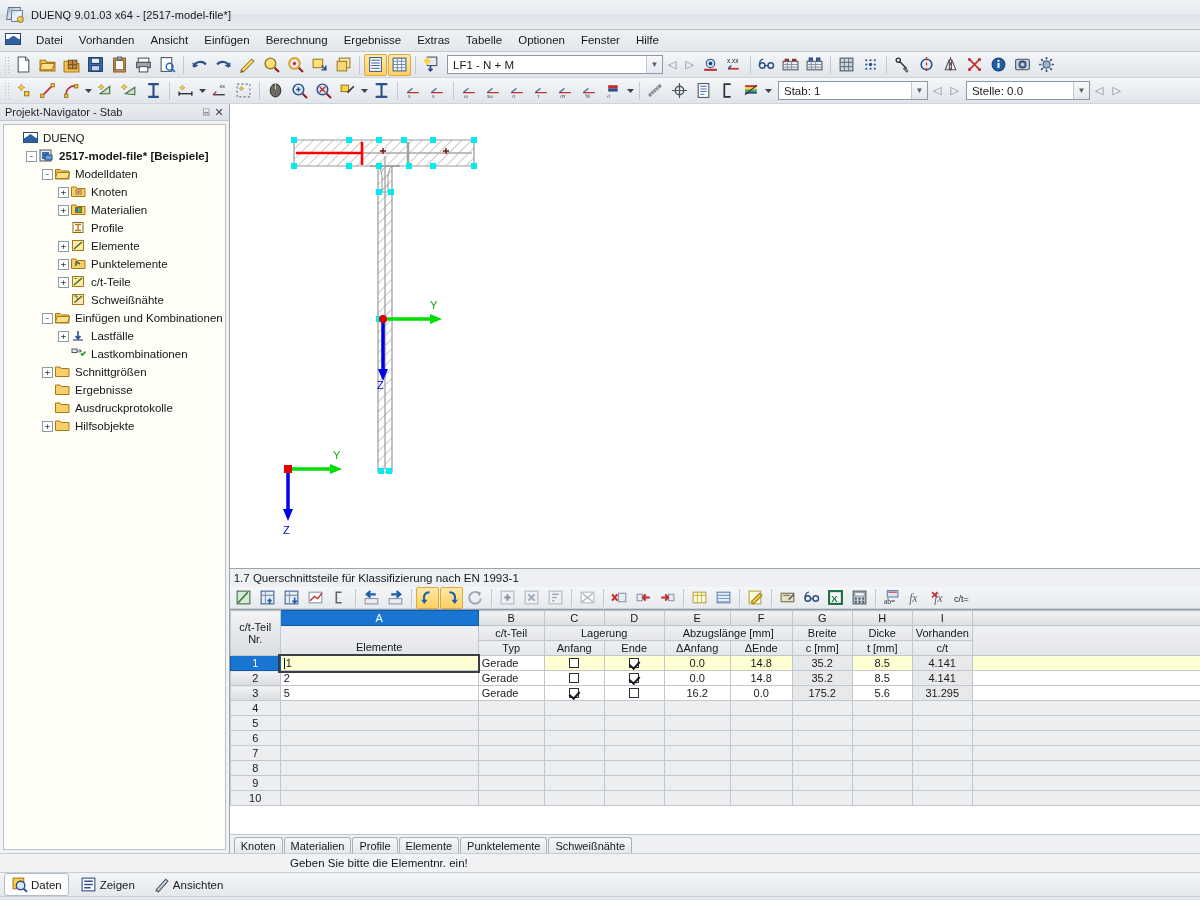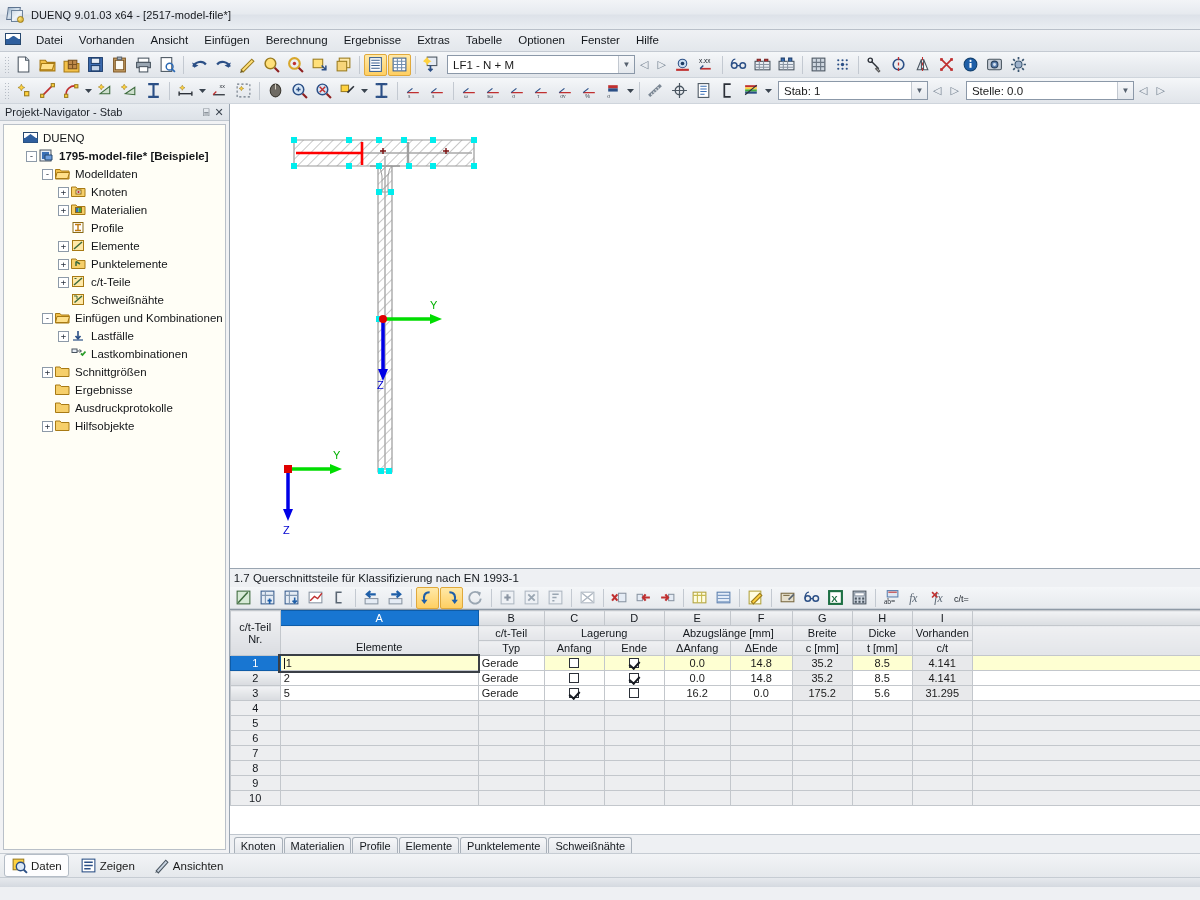--- a/index.html
+++ b/index.html
@@ -320,21 +320,21 @@
 
     <div class="tb-sep"></div>
     <div class="tb-btn">
         <svg class="ico" viewBox="0 0 16 16">
           <rect x="4" y="1" width="9" height="8" fill="#e4eaf2" stroke="#4a5560"></rect>
           <path d="M7 9v5M5 12l2 2 2-2" stroke="#2b4f86" stroke-width="1.6" fill="none"></path>
           <path d="M2 1l1.4 2.6L6 5 3.4 6.4 2 9 .6 6.4-2 5" fill="#ffd23f" transform="translate(2,0)"></path>
         </svg>
       </div>
 
-    <div class="combo" style="width:188px; margin-left:3px;">
+    <div class="combo" style="width:216px; margin-left:3px;">
       <span>LF1 - N + M</span>
       <span class="arrow">▼</span>
     </div>
     <span class="navarrow">◁</span>
     <span class="navarrow">▷</span>
 
     <div class="tb-btn">
         <svg class="ico" viewBox="0 0 16 16">
           <circle cx="8" cy="7" r="4" fill="#c9dcf0" stroke="#2b4f86"></circle>
           <circle cx="8" cy="7" r="1.7" fill="#1b3a63"></circle>
@@ -670,21 +670,21 @@
           <path d="M0 1h7L3.5 5z" fill="#3a444f"></path>
         </svg>
       </div>
 
     <div class="combo" style="width:150px; margin-left:4px;">
       <span>Stab: 1</span>
       <span class="arrow">▼</span>
     </div>
     <span class="navarrow">◁</span>
     <span class="navarrow">▷</span>
-    <div class="combo" style="width:168px; margin-left:2px;">
+    <div class="combo" style="width:124px; margin-left:2px;">
       <span>Stelle: 0.0</span>
       <span class="arrow">▼</span>
     </div>
     <span class="navarrow">◁</span>
     <span class="navarrow">▷</span>
   </div>
 
   <div class="body-area">
 
     <div class="navigator">
@@ -704,21 +704,21 @@
               </svg></span>
             <span class="tlabel">DUENQ</span>
           </div>
           <div class="tnode bold" style="padding-left: 20px;">
             <span class="expander">-</span>
             <span class="ticon"><svg width="15" height="13" viewBox="0 0 15 13">
                 <rect x="1" y="1" width="11" height="11" fill="#e8eef6" stroke="#4a5560"></rect>
                 <path d="M3 3h7v7H3z" fill="#3a6fb5"></path>
                 <path d="M6 6h7v5H6z" fill="#6f9ede" stroke="#27486f"></path>
               </svg></span>
-            <span class="tlabel">1795-model-file* [Beispiele]</span>
+            <span class="tlabel">2517-model-file* [Beispiele]</span>
           </div>
           <div class="tnode" style="padding-left: 36px;">
             <span class="expander">-</span>
             <span class="ticon"><svg width="15" height="13" viewBox="0 0 15 13">
                 <path d="M0.5 2.5h4.5l1.2 1.5H14v8H0.5z" fill="#f3c14a" stroke="#a87a14"></path>
                 <path d="M2 5.5h12.5l-1.8 6H0.5z" fill="#ffe08a" stroke="#a87a14"></path>
               </svg></span>
             <span class="tlabel">Modelldaten</span>
           </div>
           <div class="tnode" style="padding-left: 52px;">
@@ -1296,20 +1296,24 @@
             <div class="tab">Materialien</div>
             <div class="tab">Profile</div>
             <div class="tab">Elemente</div>
             <div class="tab">Punktelemente</div>
             <div class="tab">Schweißnähte</div>
           </div>
       </div>
     </div>
   </div>
 
+  <div class="statusbar">
+    <span style="width:286px; display:inline-block;"></span>
+    <span>Geben Sie bitte die Elementnr. ein!</span>
+  </div>
 
   <div class="bottombar">
     <div class="bb active">
       <svg class="ico" viewBox="0 0 16 16">
           <rect x="2" y="2" width="10" height="10" fill="#ffd23f" stroke="#9b7c1f"></rect>
           <circle cx="9" cy="9" r="4" fill="#dbe8f7" stroke="#2b4f86" stroke-width="1.3"></circle>
           <path d="M12 12l3 3" stroke="#2b4f86" stroke-width="1.8"></path>
         </svg>
       <span>Daten</span>
     </div>

